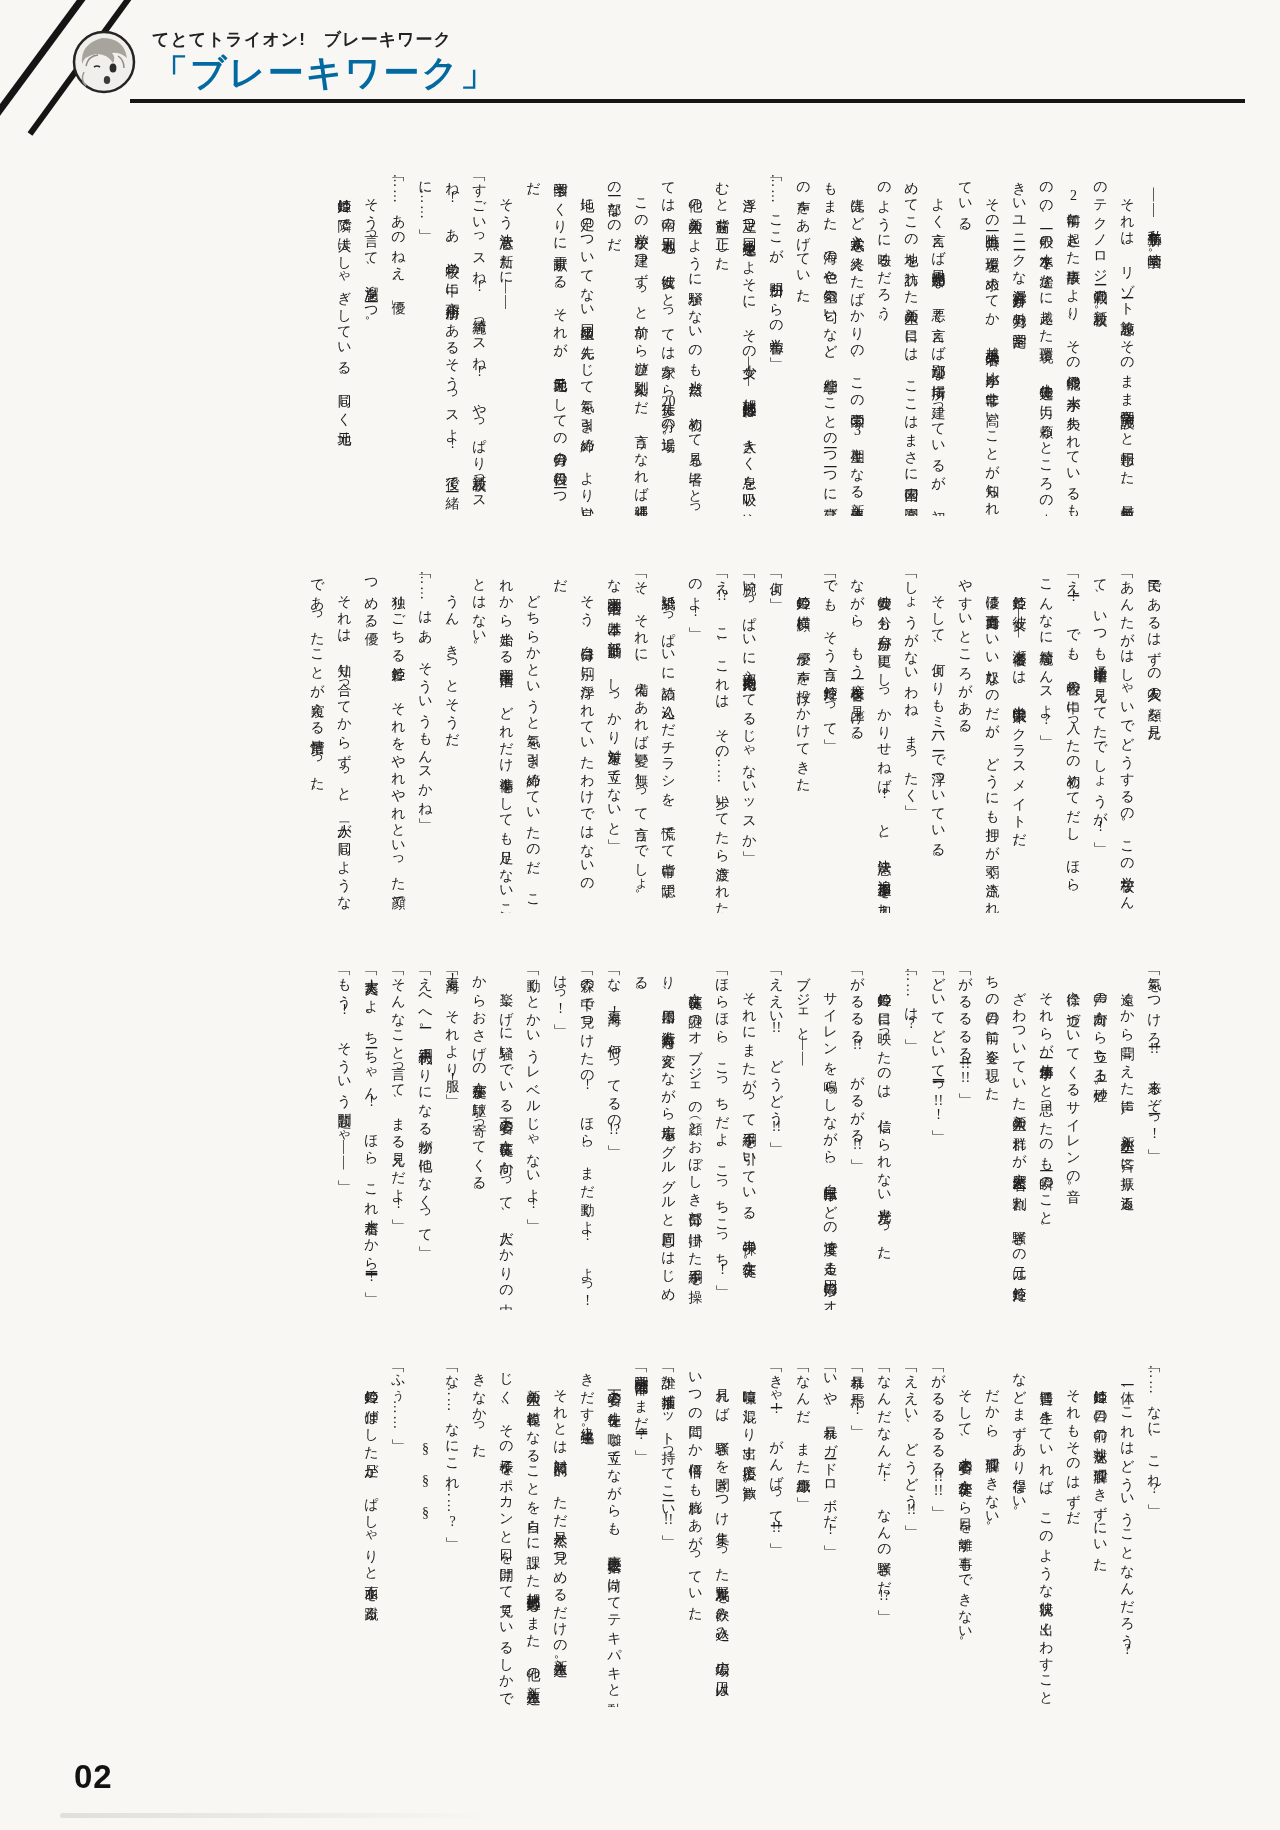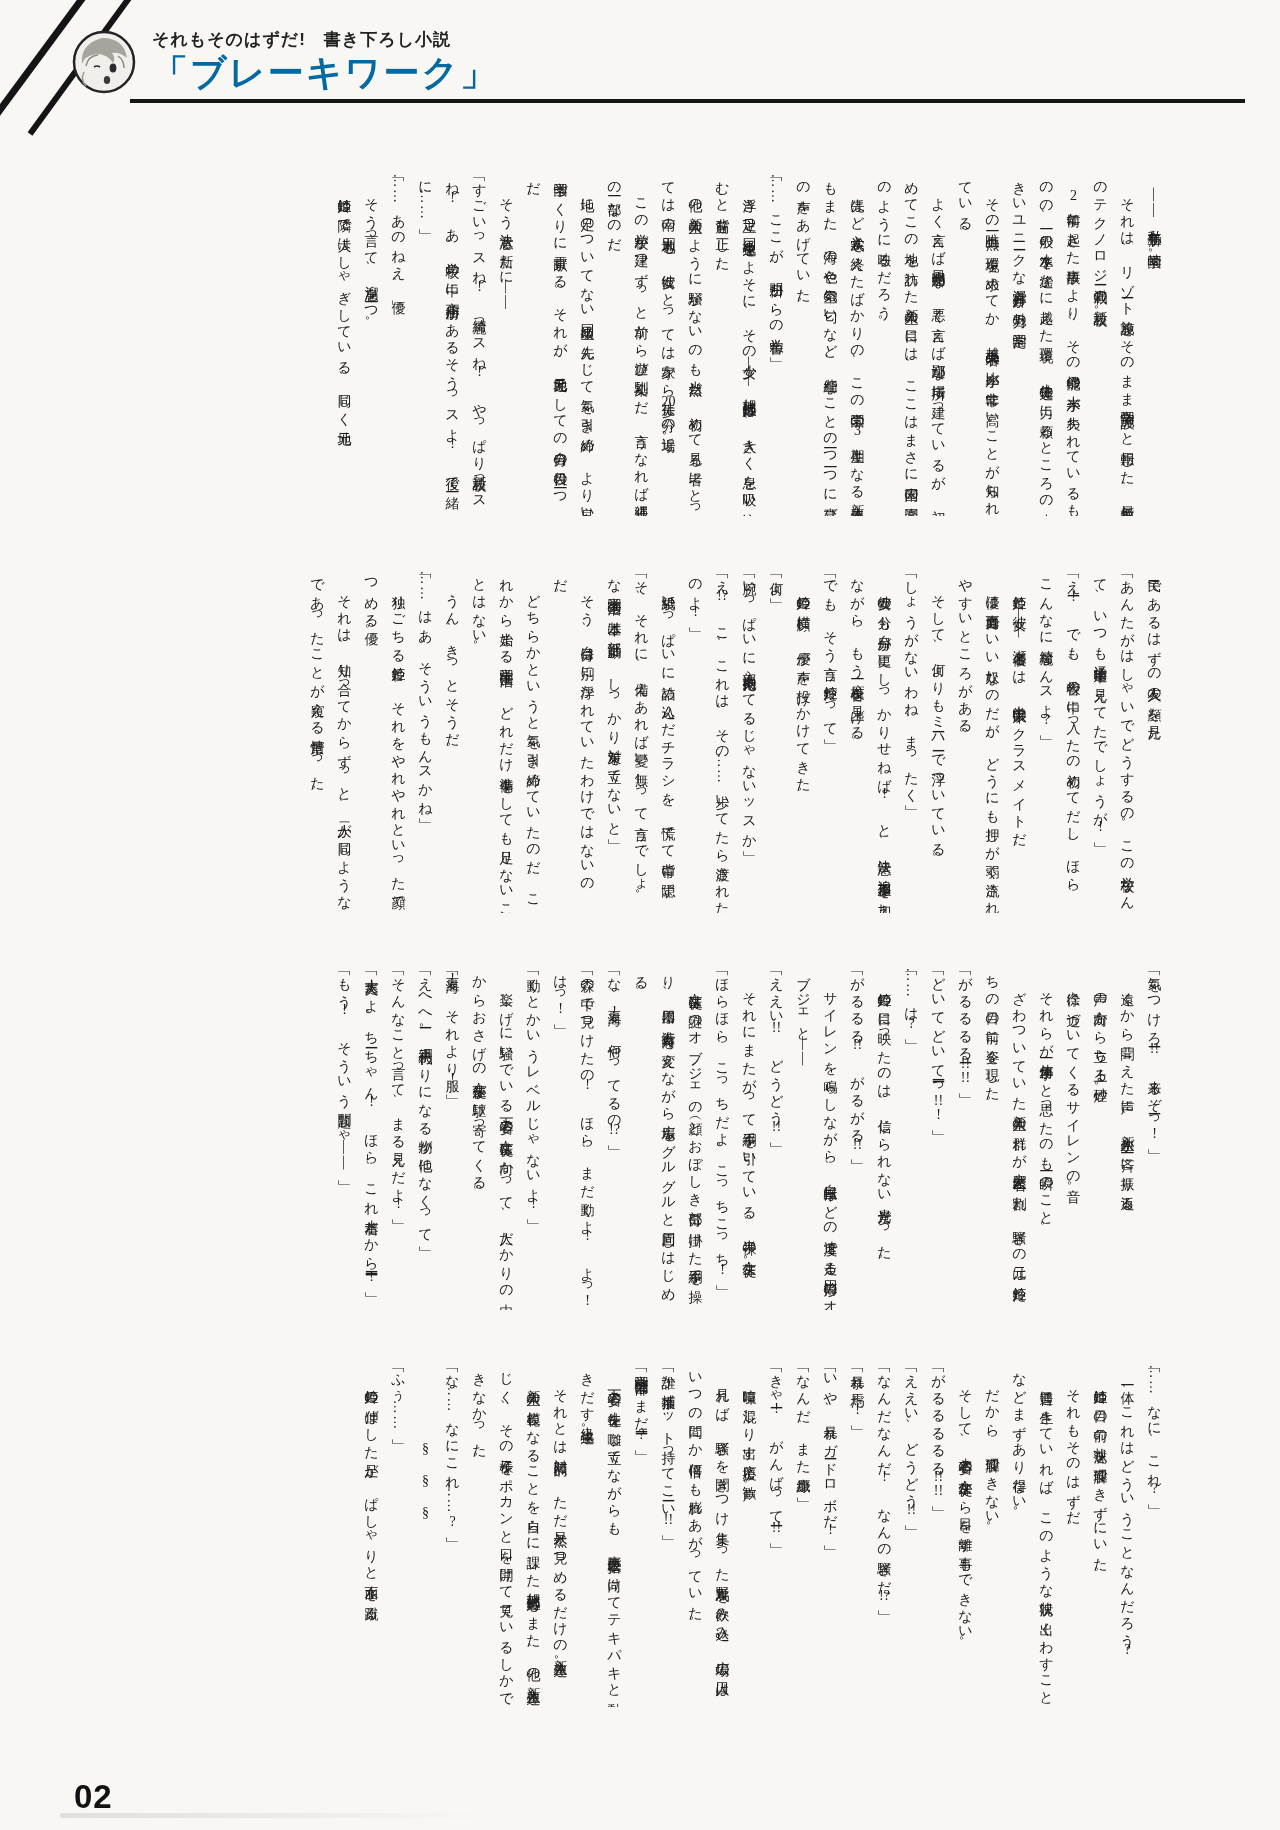--- a/index.html
+++ b/index.html
@@ -36,21 +36,21 @@
   }
   .band p{margin:0; padding:0;}
   .tcy{ text-combine-upright:all; -webkit-text-combine:horizontal; }
   #band-1{top:172px;}
   #band-2{top:569px;}
   #band-3{top:966px;}
   #band-4{top:1363px;}
   .page-number{
     position:absolute; left:74px; top:1758px;
     font-family:"Liberation Sans","DejaVu Sans",sans-serif;
-    font-size:33px; font-weight:800; letter-spacing:1px; color:#121212;margin-top:20px;
+    font-size:33px; font-weight:800; letter-spacing:1px; color:#121212;
   }
   .scan-artifact{
     position:absolute; left:60px; top:1813px; width:620px; height:5px;
     background:linear-gradient(90deg,#c9c7c2,transparent 70%);
     opacity:.5; border-radius:3px;
   }
 </style>
 </head>
 <body>
 
@@ -69,21 +69,21 @@
         <path d="M10 34 Q8 14 30 8 Q52 8 55 28 Q48 22 40 23 Q44 28 41 33 Q36 24 24 24 Q12 26 10 34 Z" fill="#a7a49e"></path>
         <path d="M14 36 Q16 26 26 25" fill="none" stroke="#8d8a84" stroke-width="1.5"></path>
         <path d="M46 26 Q52 30 52 38" fill="none" stroke="#8d8a84" stroke-width="1.5"></path>
         <ellipse cx="41" cy="38" rx="3.4" ry="4.6" fill="#2b2b2b"></ellipse>
         <path d="M22 37 q3 -2 6 0" fill="none" stroke="#2b2b2b" stroke-width="1.6"></path>
         <ellipse cx="35" cy="50" rx="3.2" ry="4" fill="#3a3a3a"></ellipse>
         <path d="M12 42 q-4 8 2 14" fill="none" stroke="#9b9894" stroke-width="1.5"></path>
       </svg>
     </div>
     <div class="header-text">
-      <div class="series-label">それもそのはずだ!　書き下ろし小説</div>
+      <div class="series-label">てとてトライオン!　ブレーキワーク</div>
       <div class="page-title">「ブレーキワーク」</div>
     </div>
   </div>
 
   <div class="band" id="band-1">
       <p>　――私立獅子ヶ崎学園。</p>
       <p>　それは、リゾート施設をそのまま学園施設へと転用した、最新鋭のテクノロジー満載の新設校。</p>
       <p>　<span class="tcy">2</span>年前に起きた事故により、その機能の大半が失われているものの、一般の水準を遙かに越えた環境と、生徒達の力に頼るところの大きいユニークな運営方針が魅力の学園だ。</p>
       <p>　その唯一無二の環境を求めてか、越境入学者の比率が非常に高いことが知られている。</p>
       <p>　よく言えば風光明媚な、悪く言えば辺鄙な場所に建っているが、初めてこの地を訪れた新入生の目には、ここはまさに南国の楽園のように映るだろう。</p>

